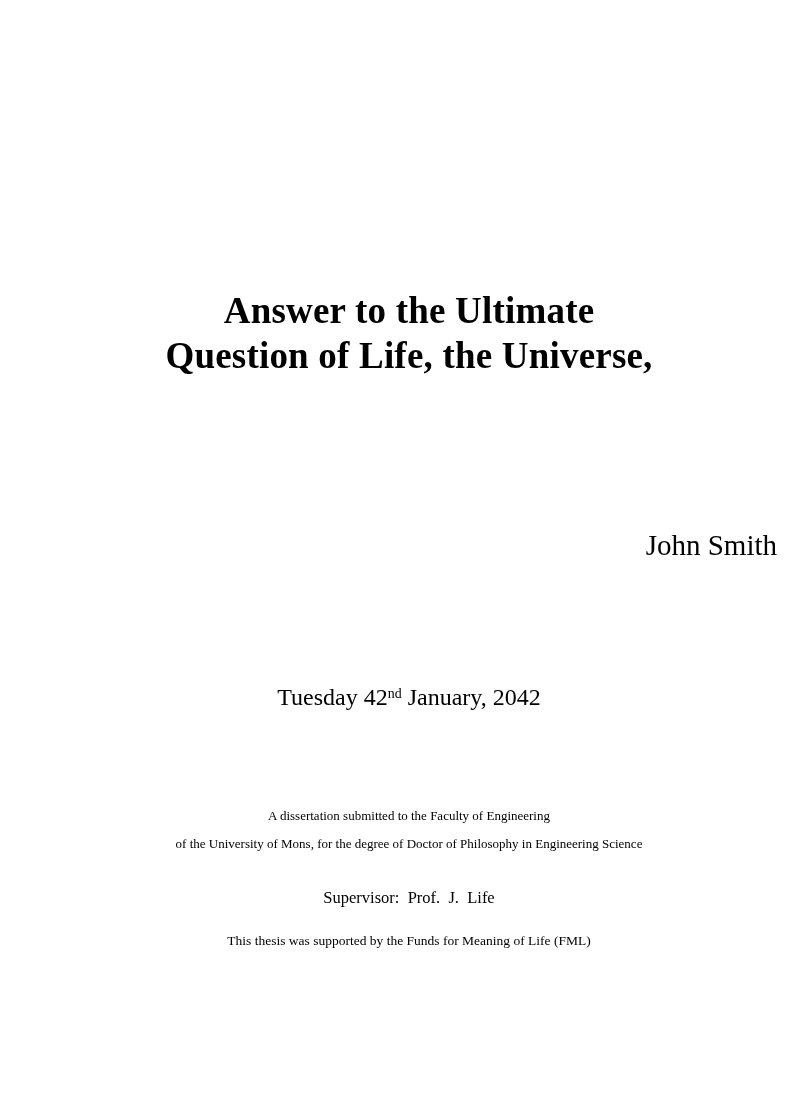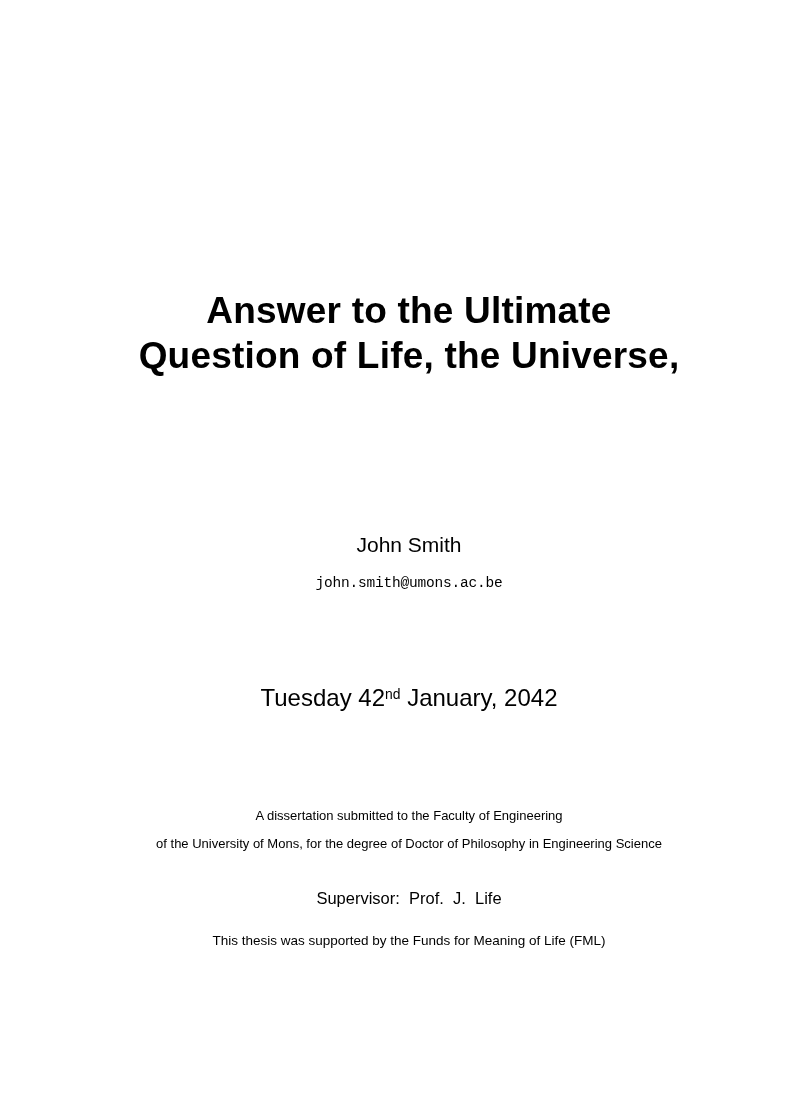--- a/index.html
+++ b/index.html
@@ -16,33 +16,35 @@
     color: #000000;
     font-family: "Liberation Sans", "DejaVu Sans", sans-serif;
     overflow: hidden;
   }
   
   .block {
     position: absolute;
     left: 41px;
     width: 736px;
     text-align: center;
+    font-family: Liberation Serif, serif;
   }
   .thesis-title {
     top: 288px;
     font-size: 37px;
     line-height: 45px;
     font-weight: 700;
     letter-spacing: 0.2px;
   }
   .author-name {
     top: 530px;
-    font-size: 21px;
+    font-size: 29px;
     line-height: 30px;
     font-weight: 400;
+    text-align: right;
   }
   .author-email {
     top: 574px;
     font-family: "Liberation Mono", "DejaVu Sans Mono", monospace;
     font-size: 14.5px;
     line-height: 18px;
     letter-spacing: -0.2px;
   }
   .thesis-date {
     top: 683px;
@@ -77,21 +79,20 @@
 
 <div class="page">
 
   <h1 class="block thesis-title" style="margin:0;">
     <span>Answer to the Ultimate</span><br>
     <span>Question of Life, the Universe,</span><br>
   </h1>
 
   <div class="block author-name">John Smith</div>
 
-  <div class="block author-email">john.smith@umons.ac.be</div>
 
   <div class="block thesis-date">
     <span>Tuesday 42</span><sup>nd</sup><span> January, 2042</span>
   </div>
 
   <div class="block dissertation-statement">
     <span>A dissertation submitted to the Faculty of Engineering</span><br>
     <span>of the University of Mons, for the degree of Doctor of Philosophy in Engineering Science</span>
   </div>
 

